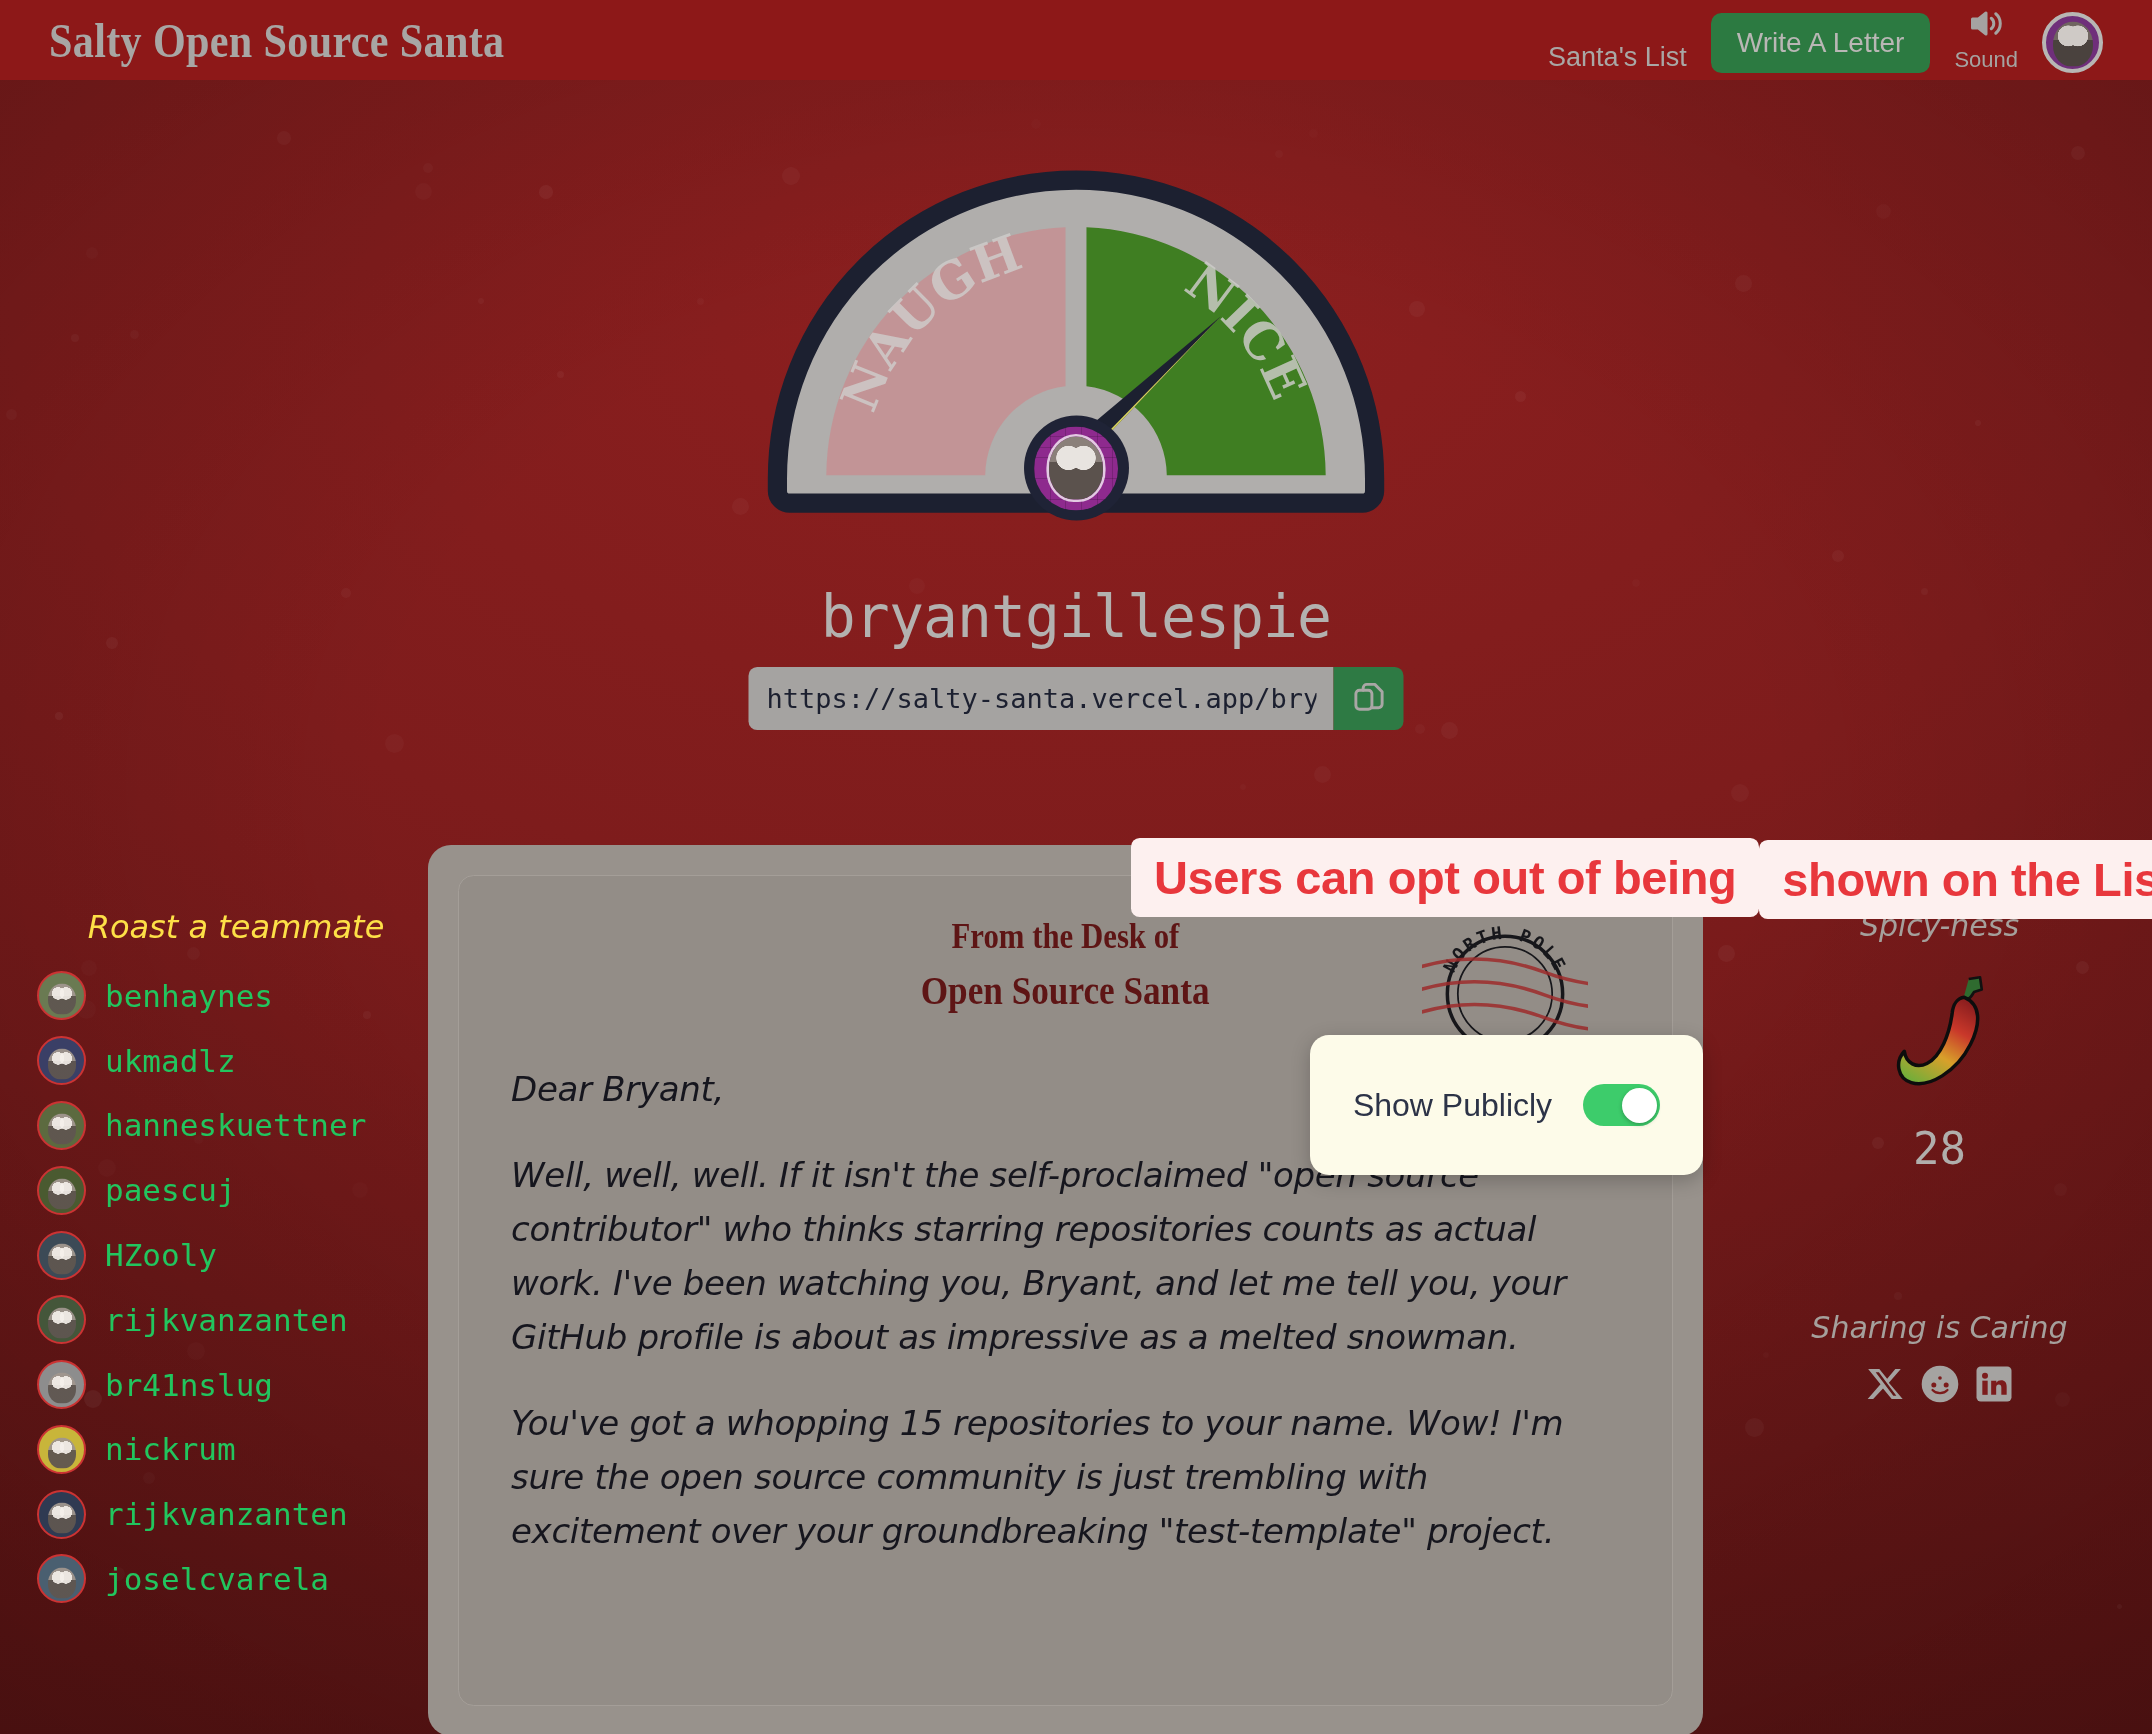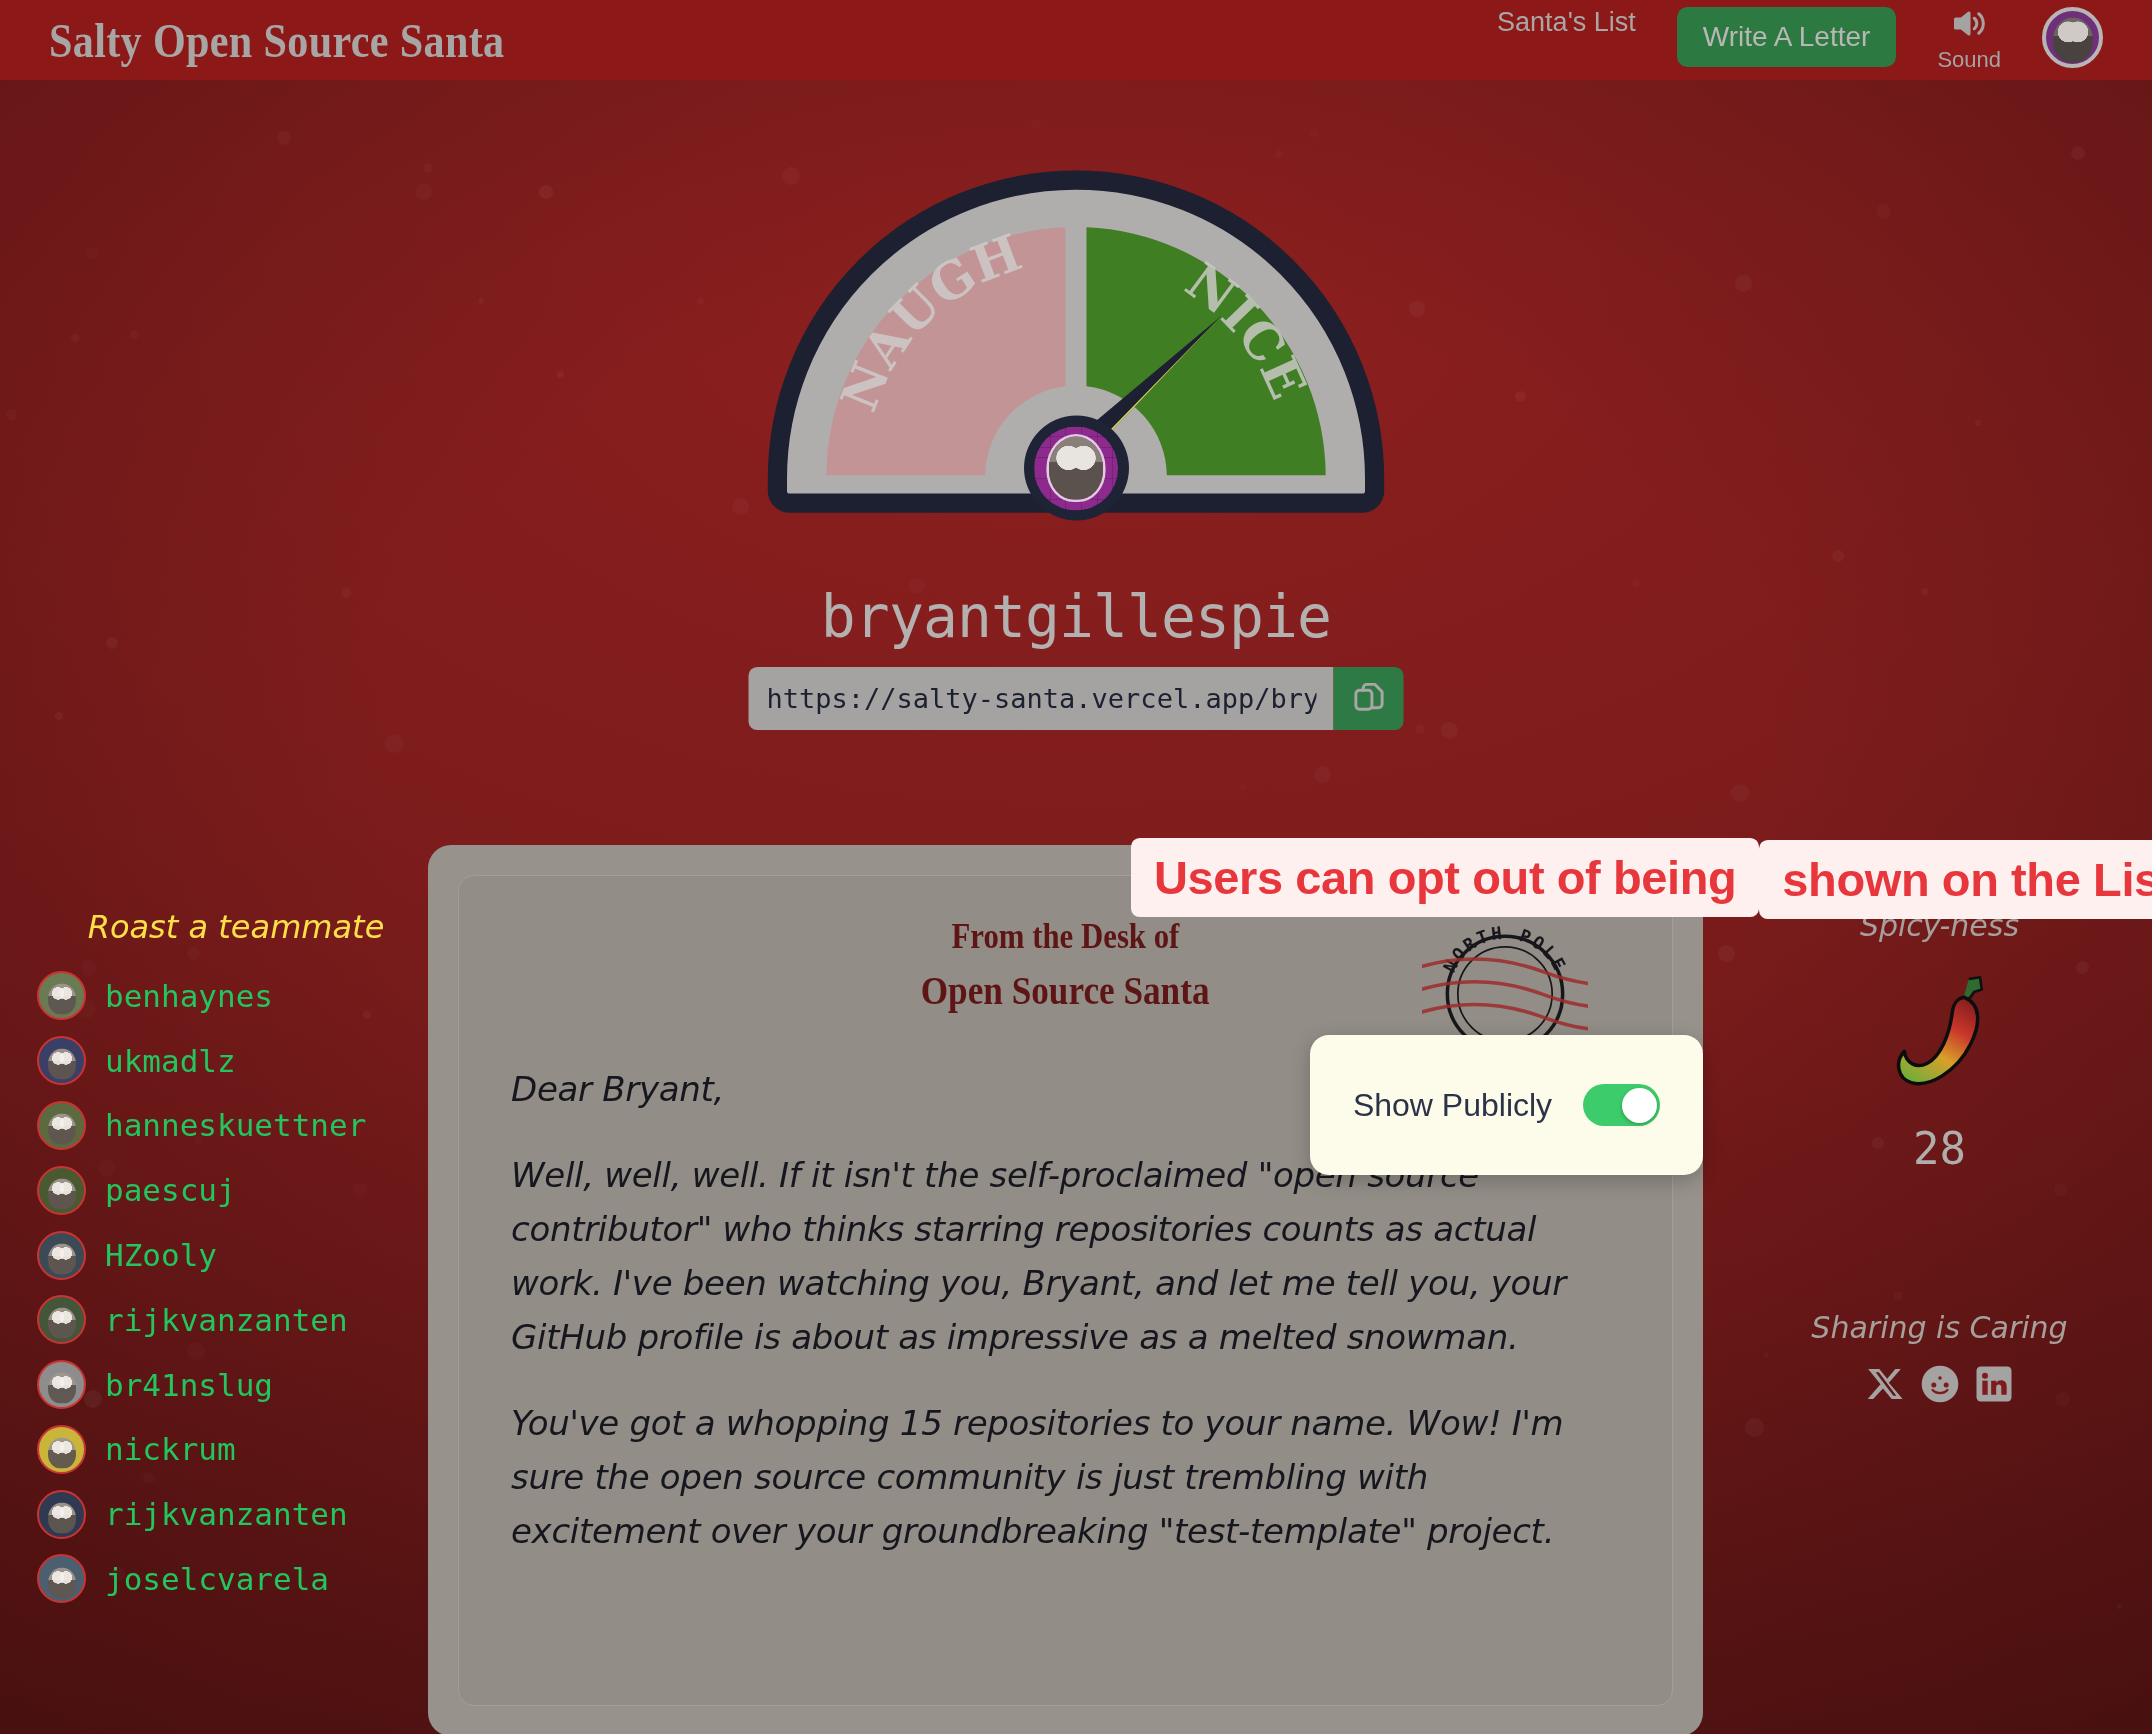--- a/index.html
+++ b/index.html
@@ -62,22 +62,22 @@
     font-size: 49px;
     color: #a8a6a4;
     letter-spacing: 0.4px;
     transform: scaleX(0.86);
     transform-origin: left center;
     white-space: nowrap;
   }
   #nav {
     margin-left: auto;
     display: flex;
-    align-items: flex-start;
-    gap: 41px;
+    align-items: flex-end;
+    gap: 24px;
   }
   #santas-list {
     font-size: 27px;
     color: #a9a7a5;
     text-decoration: none;
     white-space: nowrap;
   }
   #write-letter {
     background: #2c7a41;
     color: #b9b7b5;

